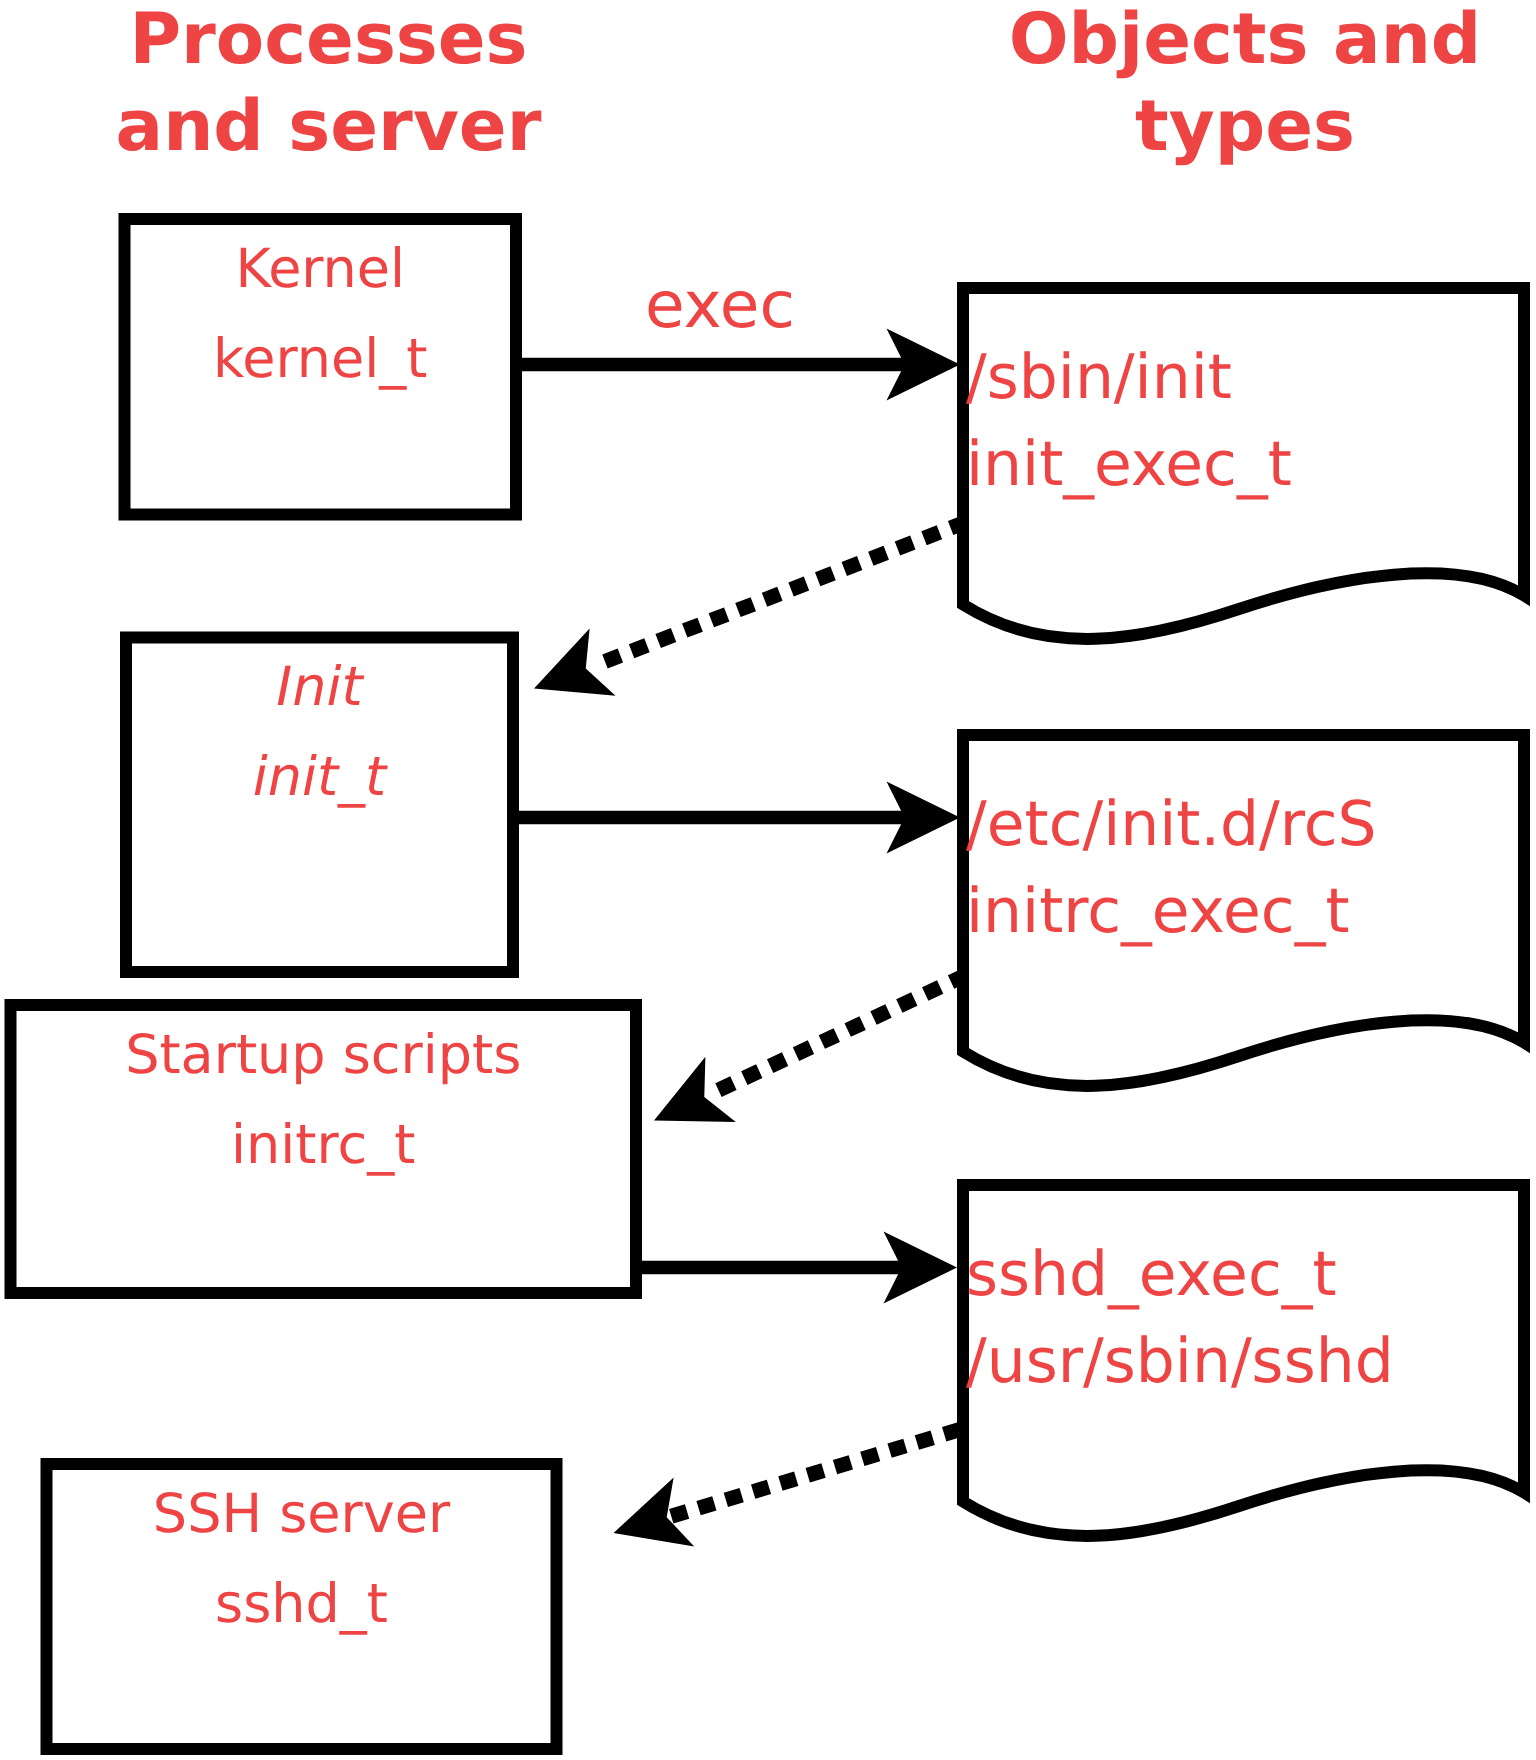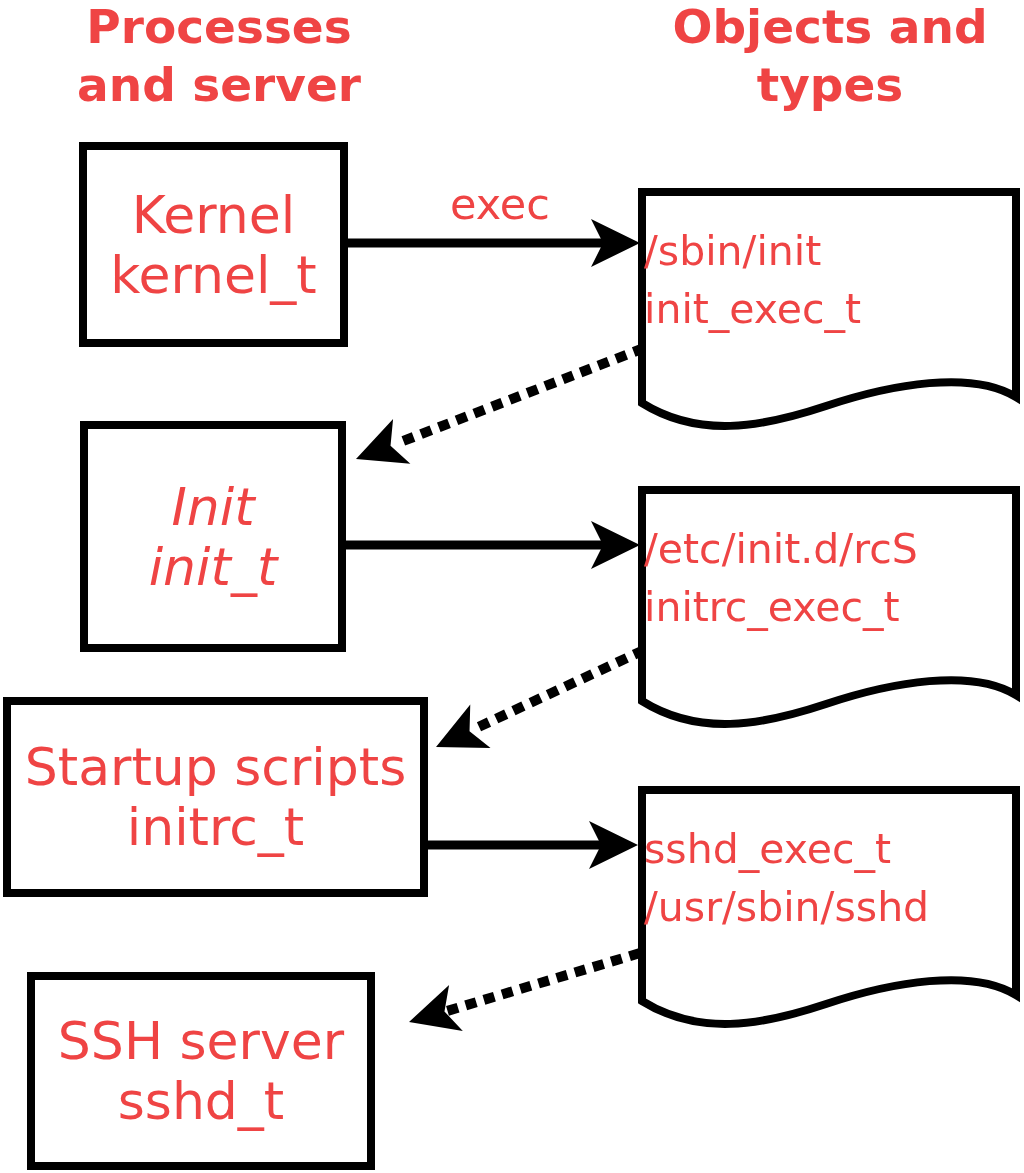--- a/index.html
+++ b/index.html
@@ -27,30 +27,30 @@
   .col-heading span { display: block; }
 
   .process-box {
     position: absolute;
     box-sizing: border-box;
     border: 8px solid #000000;
     background: #ffffff;
     display: flex;
     flex-direction: column;
     align-items: center;
-    justify-content: center;
+    justify-content: flex-start;
     text-align: center;
-    font-size: 52px;
+    font-size: 36px;
     line-height: 60px;
   }
   .process-box span { display: block; white-space: nowrap; }
 
   .box-kernel { left: 79px;  top: 142px; width: 269px; height: 205px; }
   .box-init   { left: 80px;  top: 421px; width: 266px; height: 231px; font-style: italic; }
-  .box-initrc { left: 3px;   top: 697px; width: 425px; height: 200px; }
+  .box-initrc { left: 3px;   top: 666px; width: 425px; height: 200px; }
   .box-sshd   { left: 27px;  top: 972px; width: 348px; height: 198px; }
 
   .doc {
     position: absolute;
     left: 636px;
     width: 388px;
     height: 262px;
   }
   .doc-1 { top: 186px; }
   .doc-2 { top: 484px; }
@@ -65,21 +65,20 @@
     font-size: 41px;
     line-height: 58px;
   }
   .doc .doc-text span { display: block; white-space: nowrap; }
 
   .exec-label {
     position: absolute;
     left: 430px;
     top: 183px;
     width: 140px;
-    text-align: center;
     font-size: 43px;
     line-height: 43px;
     white-space: nowrap;
   }
 
   .connectors {
     position: absolute;
     left: 0; top: 0;
     pointer-events: none;
   }

